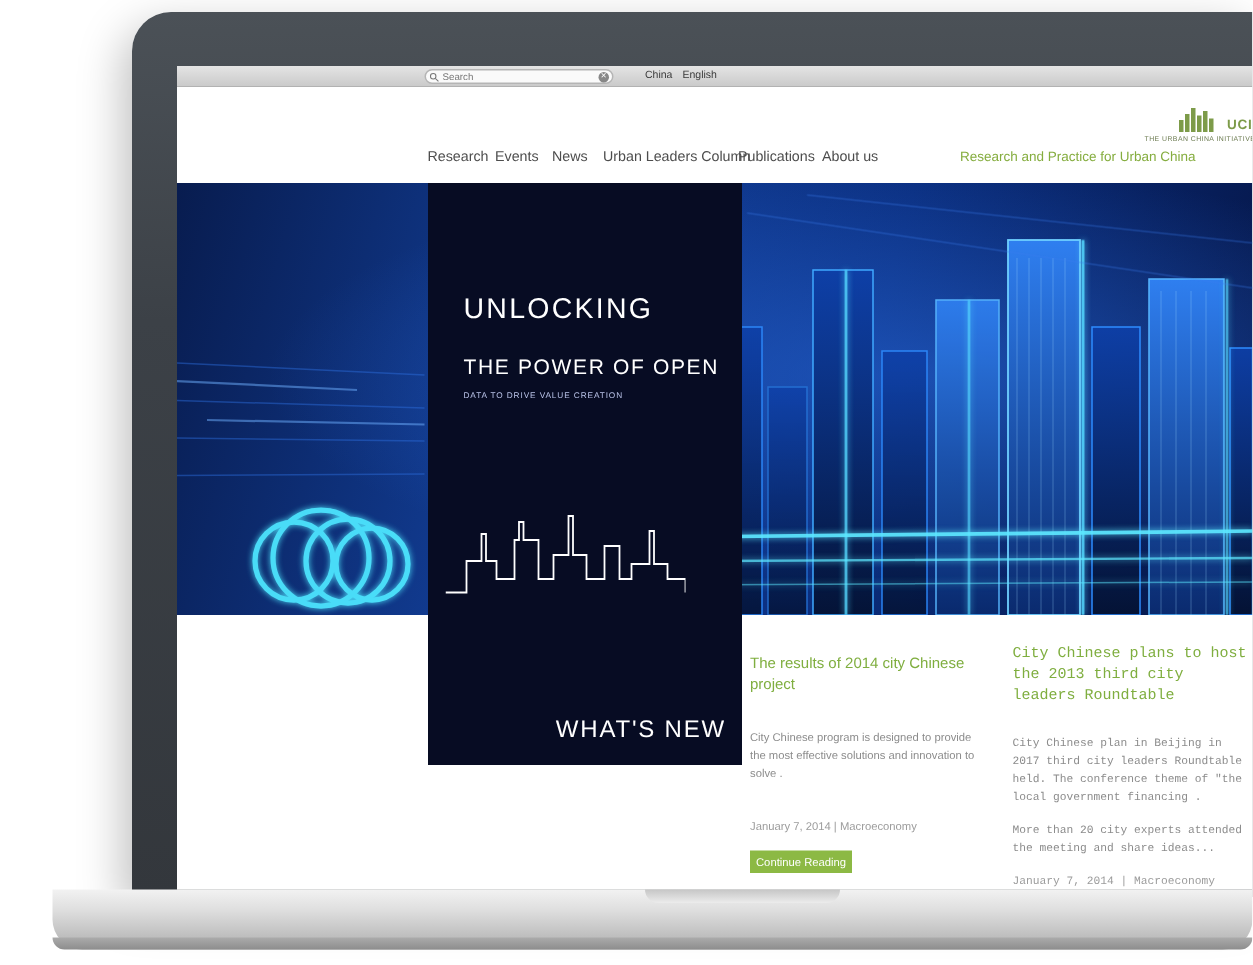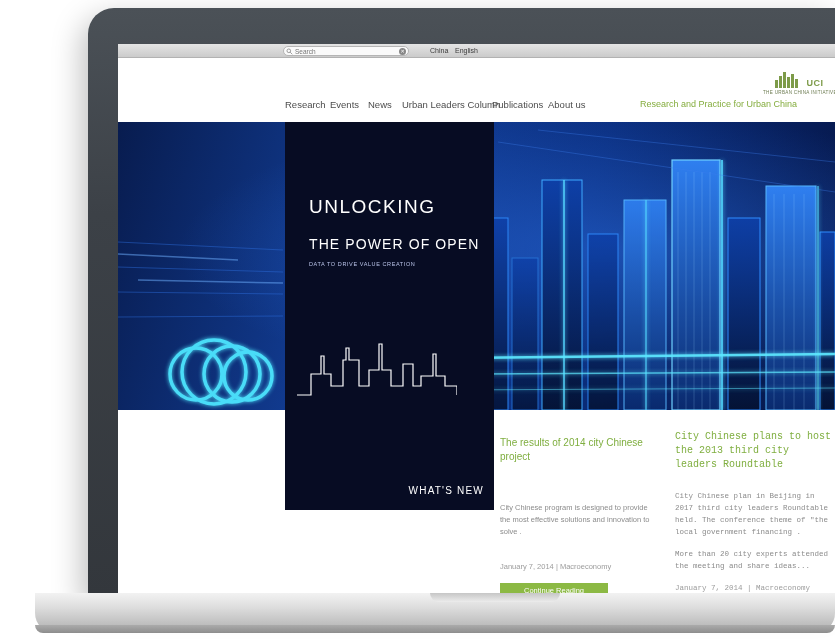--- a/index.html
+++ b/index.html
@@ -55,21 +55,21 @@
 
   
   .site { position:absolute; top:14px; left:0; right:0; bottom:0; background:#fff; }
 
   .site-header { position:relative; height:64px; background:#fff; }
   .nav-item { position:absolute; top:41px; font-size:9.5px; color:#4d4d4d; cursor:pointer; white-space:nowrap; }
   .nav-0 { left:167px; } .nav-1 { left:212px; } .nav-2 { left:250px; }
   .nav-3 { left:284px; } .nav-4 { left:374px; } .nav-5 { left:430px; }
   .site-tagline { position:absolute; top:41px; left:504px; font-size:9px; color:#85ad3f; white-space:nowrap;padding-left:18px; }
   .logo { position:absolute; left:645px; top:13px; width:72px; text-align:center; cursor:pointer; }
-  .logo-row { display:flex; align-items:flex-end; justify-content:center; gap:2px; }
+  .logo-row { display:flex; align-items:flex-end; justify-content:flex-end; gap:2px; }
   .logo-acronym { font-size:9px; font-weight:bold; color:#7d9b49; letter-spacing:.5px; }
   .logo-name { font-size:4.6px; color:#6d7c52; letter-spacing:.3px; margin-top:2px; white-space:nowrap; }
 
   
   .hero {
     position:absolute; top:64px; left:0; width:717px; height:288px; overflow:hidden;
     background:linear-gradient(105deg,#081c4f 0%,#123e97 35%,#0b2f80 62%,#051443 100%);
   }
   .hero::before {
     content:""; position:absolute; inset:0;
@@ -79,36 +79,36 @@
 
   .hero-panel {
     position:absolute; top:64px; left:167px; width:209px; height:388px;
     background:#070c23; z-index:5; color:#fff;
   }
   .hp-text { padding:74px 10px 0 24px; }
   .hero-title1 { font-size:19px; font-weight:400; letter-spacing:1.5px; }
   .hero-title2 { font-size:14px; font-weight:400; letter-spacing:1.1px; margin-top:18px; }
   .hero-subtitle { font-size:5.5px; letter-spacing:.6px; color:#b9c3e8; margin-top:9px; }
   .panel-skyline { position:absolute; left:12px; top:204px; }
-  .whats-new { position:absolute; right:10px; bottom:14px; font-size:10px; letter-spacing:1.2px; color:#fff; }
+  .whats-new { position:absolute; right:10px; bottom:14px; font-size:16px; letter-spacing:1.2px; color:#fff; }
 
   
   .content { position:absolute; top:352px; left:0; width:660px; bottom:0; background:#fff; }
   .article { position:absolute; }
   .article-1 { left:382px; top:26px; width:152px; }
   .article-2 { left:557px; top:20px; width:160px;font-family:Liberation Mono, monospace; }
   .art-title { font-size:10px; font-weight:400; color:#7fae3f; line-height:1.4; cursor:pointer; }
-  .art-body { font-size:7.5px; color:#8c8c8c; line-height:1.6; margin-top:38px; }
+  .art-body { font-size:7.5px; color:#8c8c8c; line-height:1.6; margin-top:22px; }
   .article-2 .art-body { margin-top:18px; }
   .art-body2 { font-size:7.5px; color:#8c8c8c; line-height:1.6; margin-top:10px; }
   .art-meta { font-size:7.5px; color:#9c9c9c; margin-top:24px; }
   .article-2 .art-meta { margin-top:12px; }
   .cta-btn {
     display:inline-block; margin-top:12px; background:#8cb944; color:#fff;
-    font-size:7.5px; padding:3px 24px; border:none; cursor:pointer;
+    font-size:7.5px; padding:3px 4px; border:none; cursor:pointer;
     font-family:"Liberation Sans", sans-serif;
   }
 </style>
 </head>
 <body>
 
 <div class="viewport">
 
   <div class="laptop-frame">
     <div class="screen">

